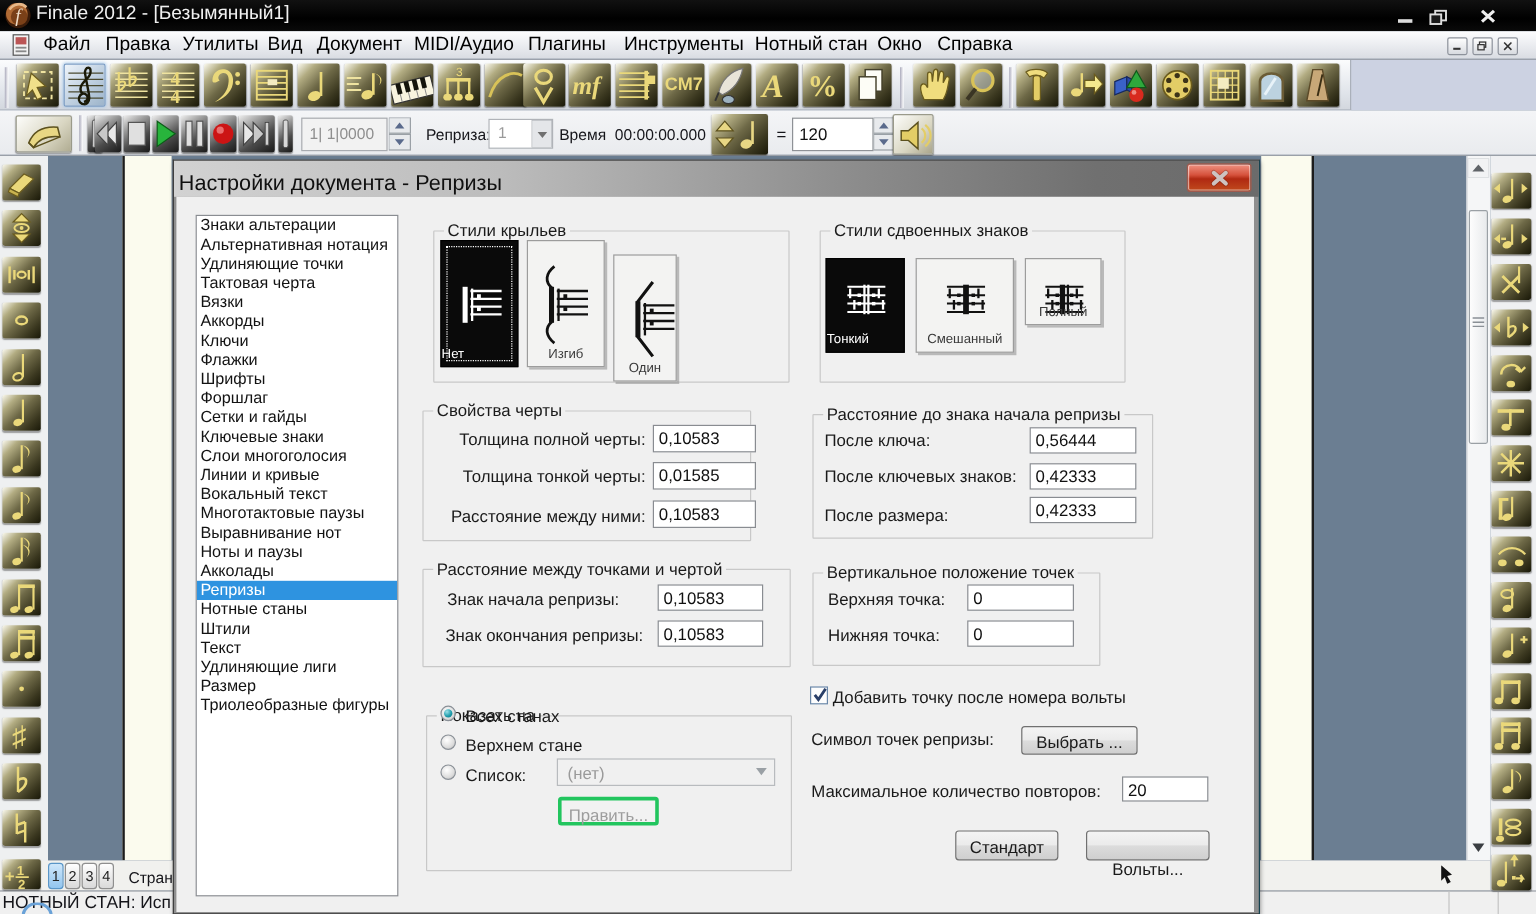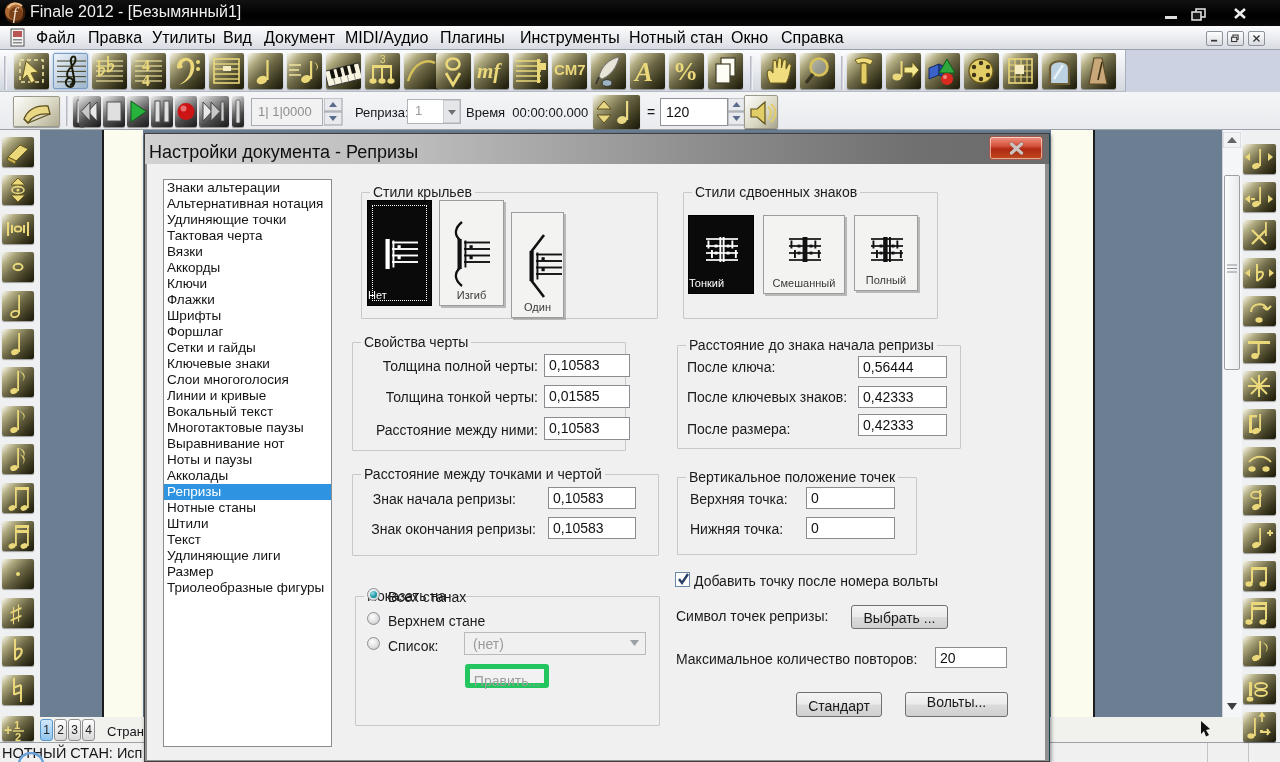--- a/index.html
+++ b/index.html
@@ -35,21 +35,21 @@
 
 .listbox{left:16px;top:16px;width:169px;height:568px;background:#fff;border:1px solid #8a8d92;font-size:13.5px;color:#131313;overflow:hidden}
 .listbox div{height:16px;line-height:16px;padding-left:3px;white-space:nowrap}
 .listbox .sel{background:#2e93e0;color:#fff}
 .grp{border:1px solid #c8c8c8;border-radius:1px}
 .grp>span{position:absolute;left:8px;top:-9px;background:#f0f0f0;padding:0 3px;font-size:14px;color:#1a1a1a;white-space:nowrap}
 .lbl{font-size:14px;color:#1a1a1a;white-space:nowrap}
 .rlbl{font-size:14px;color:#1a1a1a;white-space:nowrap;text-align:right}
 .inp{background:#fff;border:1px solid #898c91;font-size:14px;color:#111;padding:2px 0 0 4px;white-space:nowrap}
 .btn{border:1px solid #707070;border-radius:3px;background:linear-gradient(#f4f4f4,#ebebeb 48%,#dcdcdc 52%,#cfcfcf);font-size:14px;color:#1a1a1a;text-align:center}
-.btn-dis{border:5px solid #22c55e;border-radius:3px;background:#f2f2f2;font-size:14px;color:#9d9d9d;text-align:center}
+.btn-dis{border:3px solid #22c55e;border-radius:3px;background:#f2f2f2;font-size:14px;color:#9d9d9d;text-align:center}
 .imgbtn{background:#f3f3f2;border:1px solid #9c9c9c;box-shadow:2px 2px 0 rgba(140,140,140,.55)}
 .imgbtn .cap{position:absolute;width:100%;bottom:4px;text-align:center;font-size:11px;color:#3a3a3a}
 .imgbtn-sel{background:#0a0a0a;border:1px solid #000}
 .imgbtn-sel .cap{position:absolute;width:100%;bottom:4px;text-align:left;font-size:11px;color:#fff}
 .focusdots{position:absolute;left:4px;top:4px;right:4px;bottom:4px;border:1px dotted #fff}
 .radio{width:13px;height:13px;border-radius:50%;background:radial-gradient(circle at 40% 35%,#fff,#ddd 60%,#b5b5b5);border:1px solid #8a9097}
 .radio.on::after{content:"";position:absolute;left:2px;top:2px;width:7px;height:7px;border-radius:50%;background:radial-gradient(circle at 35% 30%,#9be0e8,#1f9dac 55%,#0c6f7e)}
 .combo-dis{background:#f0f0f0;border:1px solid #b8bbbe;font-size:14px;color:#9a9a9a}
 .tab{width:13px;height:22px;border:1px solid #8f8f8f;border-radius:3px;background:linear-gradient(#fefefe,#d9d9d9);font-size:12px;color:#222;text-align:center;line-height:20px}
 .tab.on{background:linear-gradient(#cfe7fb,#92c5ef);border-color:#5a96c8}
@@ -805,21 +805,21 @@
         <rect x="8.6" y="14.6" width="2.9" height="2.9" fill="#111"></rect>
         <rect x="20.6" y="7.6" width="2.9" height="2.9" fill="#111"></rect>
         <rect x="20.6" y="14.6" width="2.9" height="2.9" fill="#111"></rect>
         <rect x="1.5" y="3.5" width="1.9" height="8" fill="#111"></rect>
         <rect x="5" y="13" width="1.9" height="8" fill="#111"></rect>
         <rect x="25.4" y="3.5" width="1.9" height="8" fill="#111"></rect>
         <rect x="28.9" y="13" width="1.9" height="8" fill="#111"></rect>
       </svg>
       <div class="cap">Смешанный</div>
     </div>
-<div class="ab imgbtn" style="left:854px;top:215px;width:64px;height:76px">
+<div class="ab imgbtn" style="left:854px;top:215px;width:64px;height:56px">
       <svg width="32" height="25" viewBox="0 0 32 25" style="position:absolute;left:16px;top:21px">
         <line x1="0" y1="2" x2="32" y2="2" stroke="#111" stroke-width="1.7"></line>
         <line x1="0" y1="9" x2="32" y2="9" stroke="#111" stroke-width="1.7"></line>
         <line x1="0" y1="16" x2="32" y2="16" stroke="#111" stroke-width="1.7"></line>
         <line x1="0" y1="23" x2="32" y2="23" stroke="#111" stroke-width="1.7"></line>
         <rect x="12.2" y="0" width="4.4" height="25" fill="#111"></rect>
         <rect x="18" y="0" width="1.9" height="25" fill="#111"></rect>
         <rect x="8.6" y="7.6" width="2.9" height="2.9" fill="#111"></rect>
         <rect x="8.6" y="14.6" width="2.9" height="2.9" fill="#111"></rect>
         <rect x="20.6" y="7.6" width="2.9" height="2.9" fill="#111"></rect>
@@ -880,13 +880,13 @@
 <div class="ab " style="left:675px;top:572px;width:15px;height:15px;background:#fdfdfd;border:1px solid #6a87a8"></div>
 <svg class="ab" style="left:677px;top:572px" width="14" height="14" viewBox="0 0 14 14">
       <path d="M2 7 L5 11 L11 2" fill="none" stroke="#2a3f68" stroke-width="2.4"></path>
     </svg>
 <div class="ab lbl" style="left:694px;top:573px">Добавить точку после номера вольты</div>
 <div class="ab lbl" style="left:676px;top:608px">Символ точек репризы:</div>
 <div class="ab btn" style="left:851px;top:605px;width:97px;height:24px;padding-top:4px">Выбрать ...</div>
 <div class="ab lbl" style="left:676px;top:651px">Максимальное количество повторов:</div>
 <div class="ab inp" style="left:935px;top:647px;width:72px;height:21px">20</div>
 <div class="ab btn" style="left:796px;top:692px;width:86px;height:25px;padding-top:5px">Стандарт</div>
-<div class="ab btn" style="left:905px;top:692px;width:103px;height:25px;padding-top:1px">Вольты...</div>
+<div class="ab btn" style="left:905px;top:692px;width:103px;height:25px;padding-top:23px">Вольты...</div>
 </div>
 </body></html>

